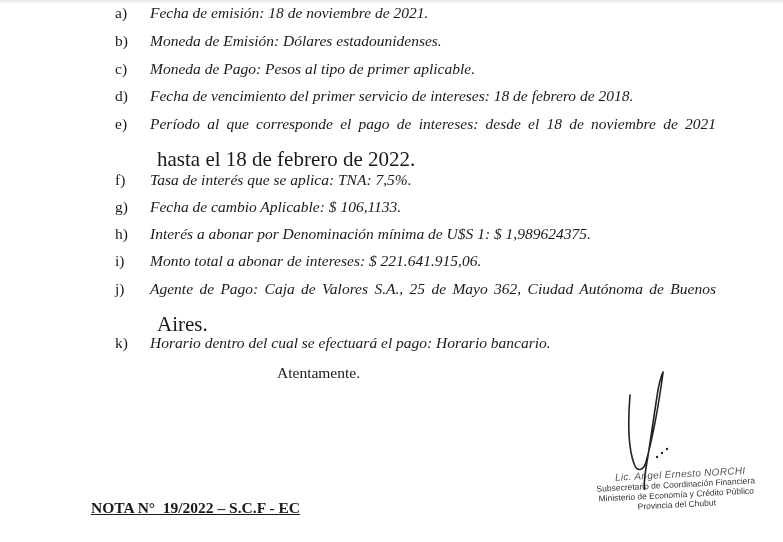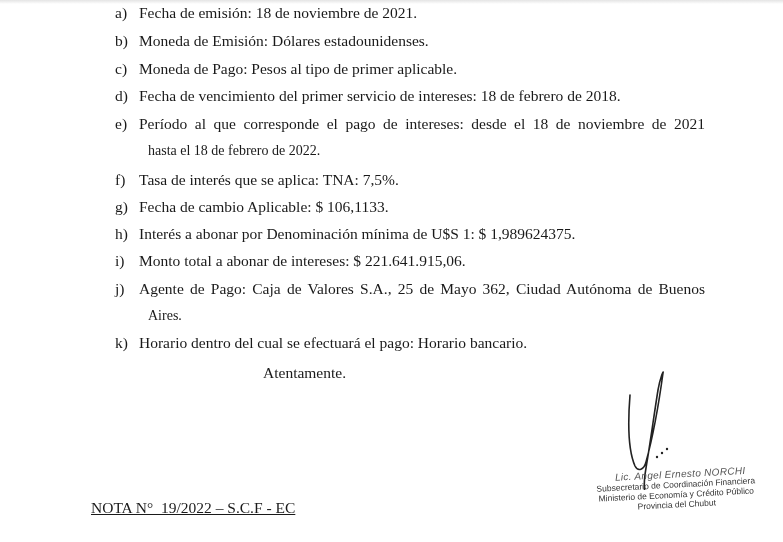--- a/index.html
+++ b/index.html
@@ -7,26 +7,26 @@
       width:783px; height:542px; overflow:hidden; position:relative;
       background:#ffffff; color:#1a1a1a;
       font-family:"Liberation Serif", "DejaVu Serif", serif;
     }
     .topshade {
       position:absolute; left:0; top:0; width:783px; height:4px;
       background:linear-gradient(#e4e4e4, #ffffff);
     }
     .item { position:absolute; left:115px; font-size:15.5px; line-height:18px; white-space:nowrap; }
     .item .lbl { position:absolute; left:0; top:0; }
-    .item .txt { position:absolute; left:24px; top:0; }
+    .item .txt { position:absolute; left:35px; top:0;font-style:italic; }
     .item .txt.just { width:566px; text-align:justify; text-align-last:justify; }
-    .cont { position:absolute; left:148px; font-size:14px; line-height:18px; white-space:nowrap; }
-    .closing { position:absolute; left:263px; top:364px; font-size:15.5px; line-height:18px; }
+    .cont { position:absolute; left:157px; font-size:21px; line-height:18px; white-space:nowrap;margin-top:8px; }
+    .closing { position:absolute; left:277px; top:364px; font-size:15.5px; line-height:18px; }
     .nota {
-      position:absolute; left:91px; top:499px; font-size:15.5px; font-weight:normal;
+      position:absolute; left:91px; top:499px; font-size:15.5px; font-weight:bold;
       text-decoration:underline; white-space:pre;text-align:center;
     }
     .sigblock {
       position:absolute; left:590px; top:473px; width:170px;
       font-family:"Liberation Sans", "DejaVu Sans", sans-serif; color:#333;
       text-align:center; transform:rotate(-3deg); transform-origin:left top;
     }
     .sigblock .name { font-size:10px; font-style:italic; color:#555; letter-spacing:0.3px; margin-left:10px; }
     .sigblock .role { font-size:8.5px; line-height:10px; }
     .signature { position:absolute; left:600px; top:370px; }

